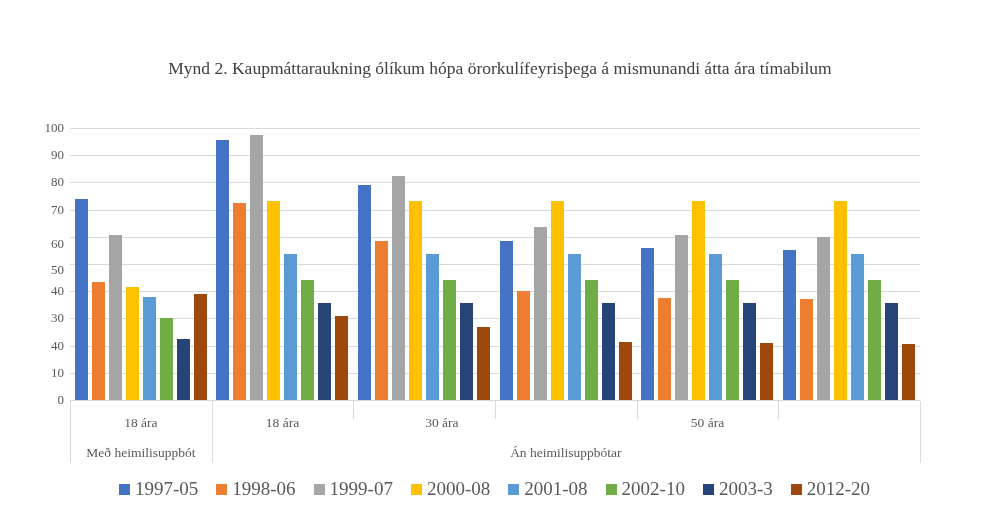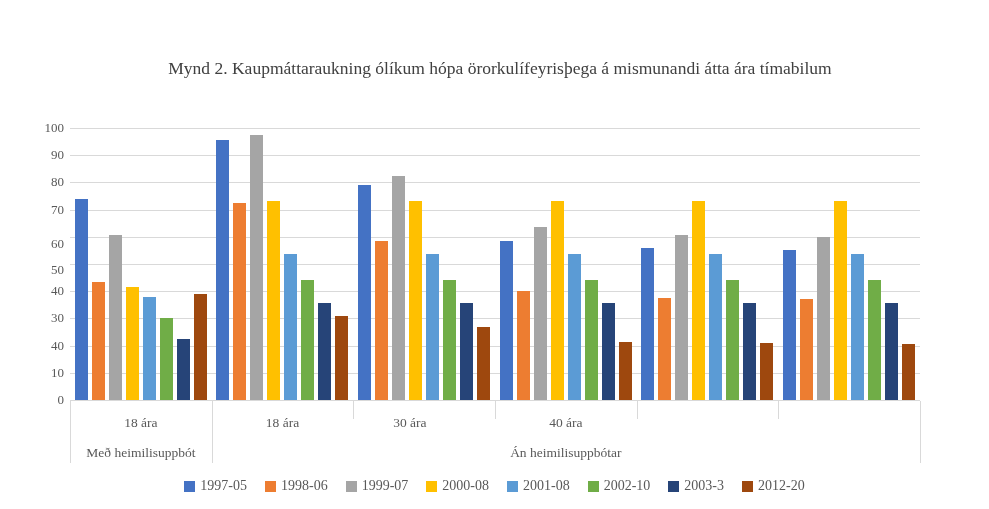--- a/index.html
+++ b/index.html
@@ -138,21 +138,21 @@
     display: flex;
     align-items: center;
     margin: 0 9px;
   }
   .legend-swatch {
     width: 11px;
     height: 11px;
     margin-right: 5px;
   }
   .legend-label {
-    font-size: 14px;
+    font-size: 19px;
     color: #595959;
     font-family: "Liberation Serif", serif;
   }
 </style>
 </head>
 <body>
 
 <div id="chart-root">
 
   <div class="chart-title">Mynd 2. Kaupmáttaraukning ólíkum hópa örorkulífeyrisþega á mismunandi átta ára tímabilum</div>
@@ -260,22 +260,22 @@
   <div class="cat-axis" id="cat-axis">
       <div class="cat-sep tall" style="left: 0px;"></div>
       <div class="cat-sep tall" style="left: 141.667px;"></div>
       <div class="cat-sep" style="left: 283.333px;"></div>
       <div class="cat-sep" style="left: 425px;"></div>
       <div class="cat-sep" style="left: 566.667px;"></div>
       <div class="cat-sep" style="left: 708.333px;"></div>
       <div class="cat-sep tall" style="left: 850px;"></div>
       <div class="cat-label" style="left: 0px; width: 141.667px;">18 ára</div>
       <div class="cat-label" style="left: 141.667px; width: 141.667px;">18 ára</div>
-      <div class="cat-label" style="left: 269px; width: 141.667px;">30 ára</div>
-      <div class="cat-label" style="left: 425px; width: 141.667px;">40 ára</div>
+      <div class="cat-label" style="left: 301px; width: 141.667px;">30 ára</div>
+      <div class="cat-label" style="left: 566.667px; width: 141.667px;">50 ára</div>
       <div class="supercat-label" style="left: 0px; width: 141.667px;">Með heimilisuppbót</div>
       <div class="supercat-label" style="left: 141.667px; width: 708.333px;">Án heimilisuppbótar</div>
     </div>
 
   <div class="legend" id="legend">
       <div class="legend-item">
         <span class="legend-swatch" style="background: rgb(68, 114, 196);"></span>
         <span class="legend-label">1997-05</span>
       </div>
       <div class="legend-item">

